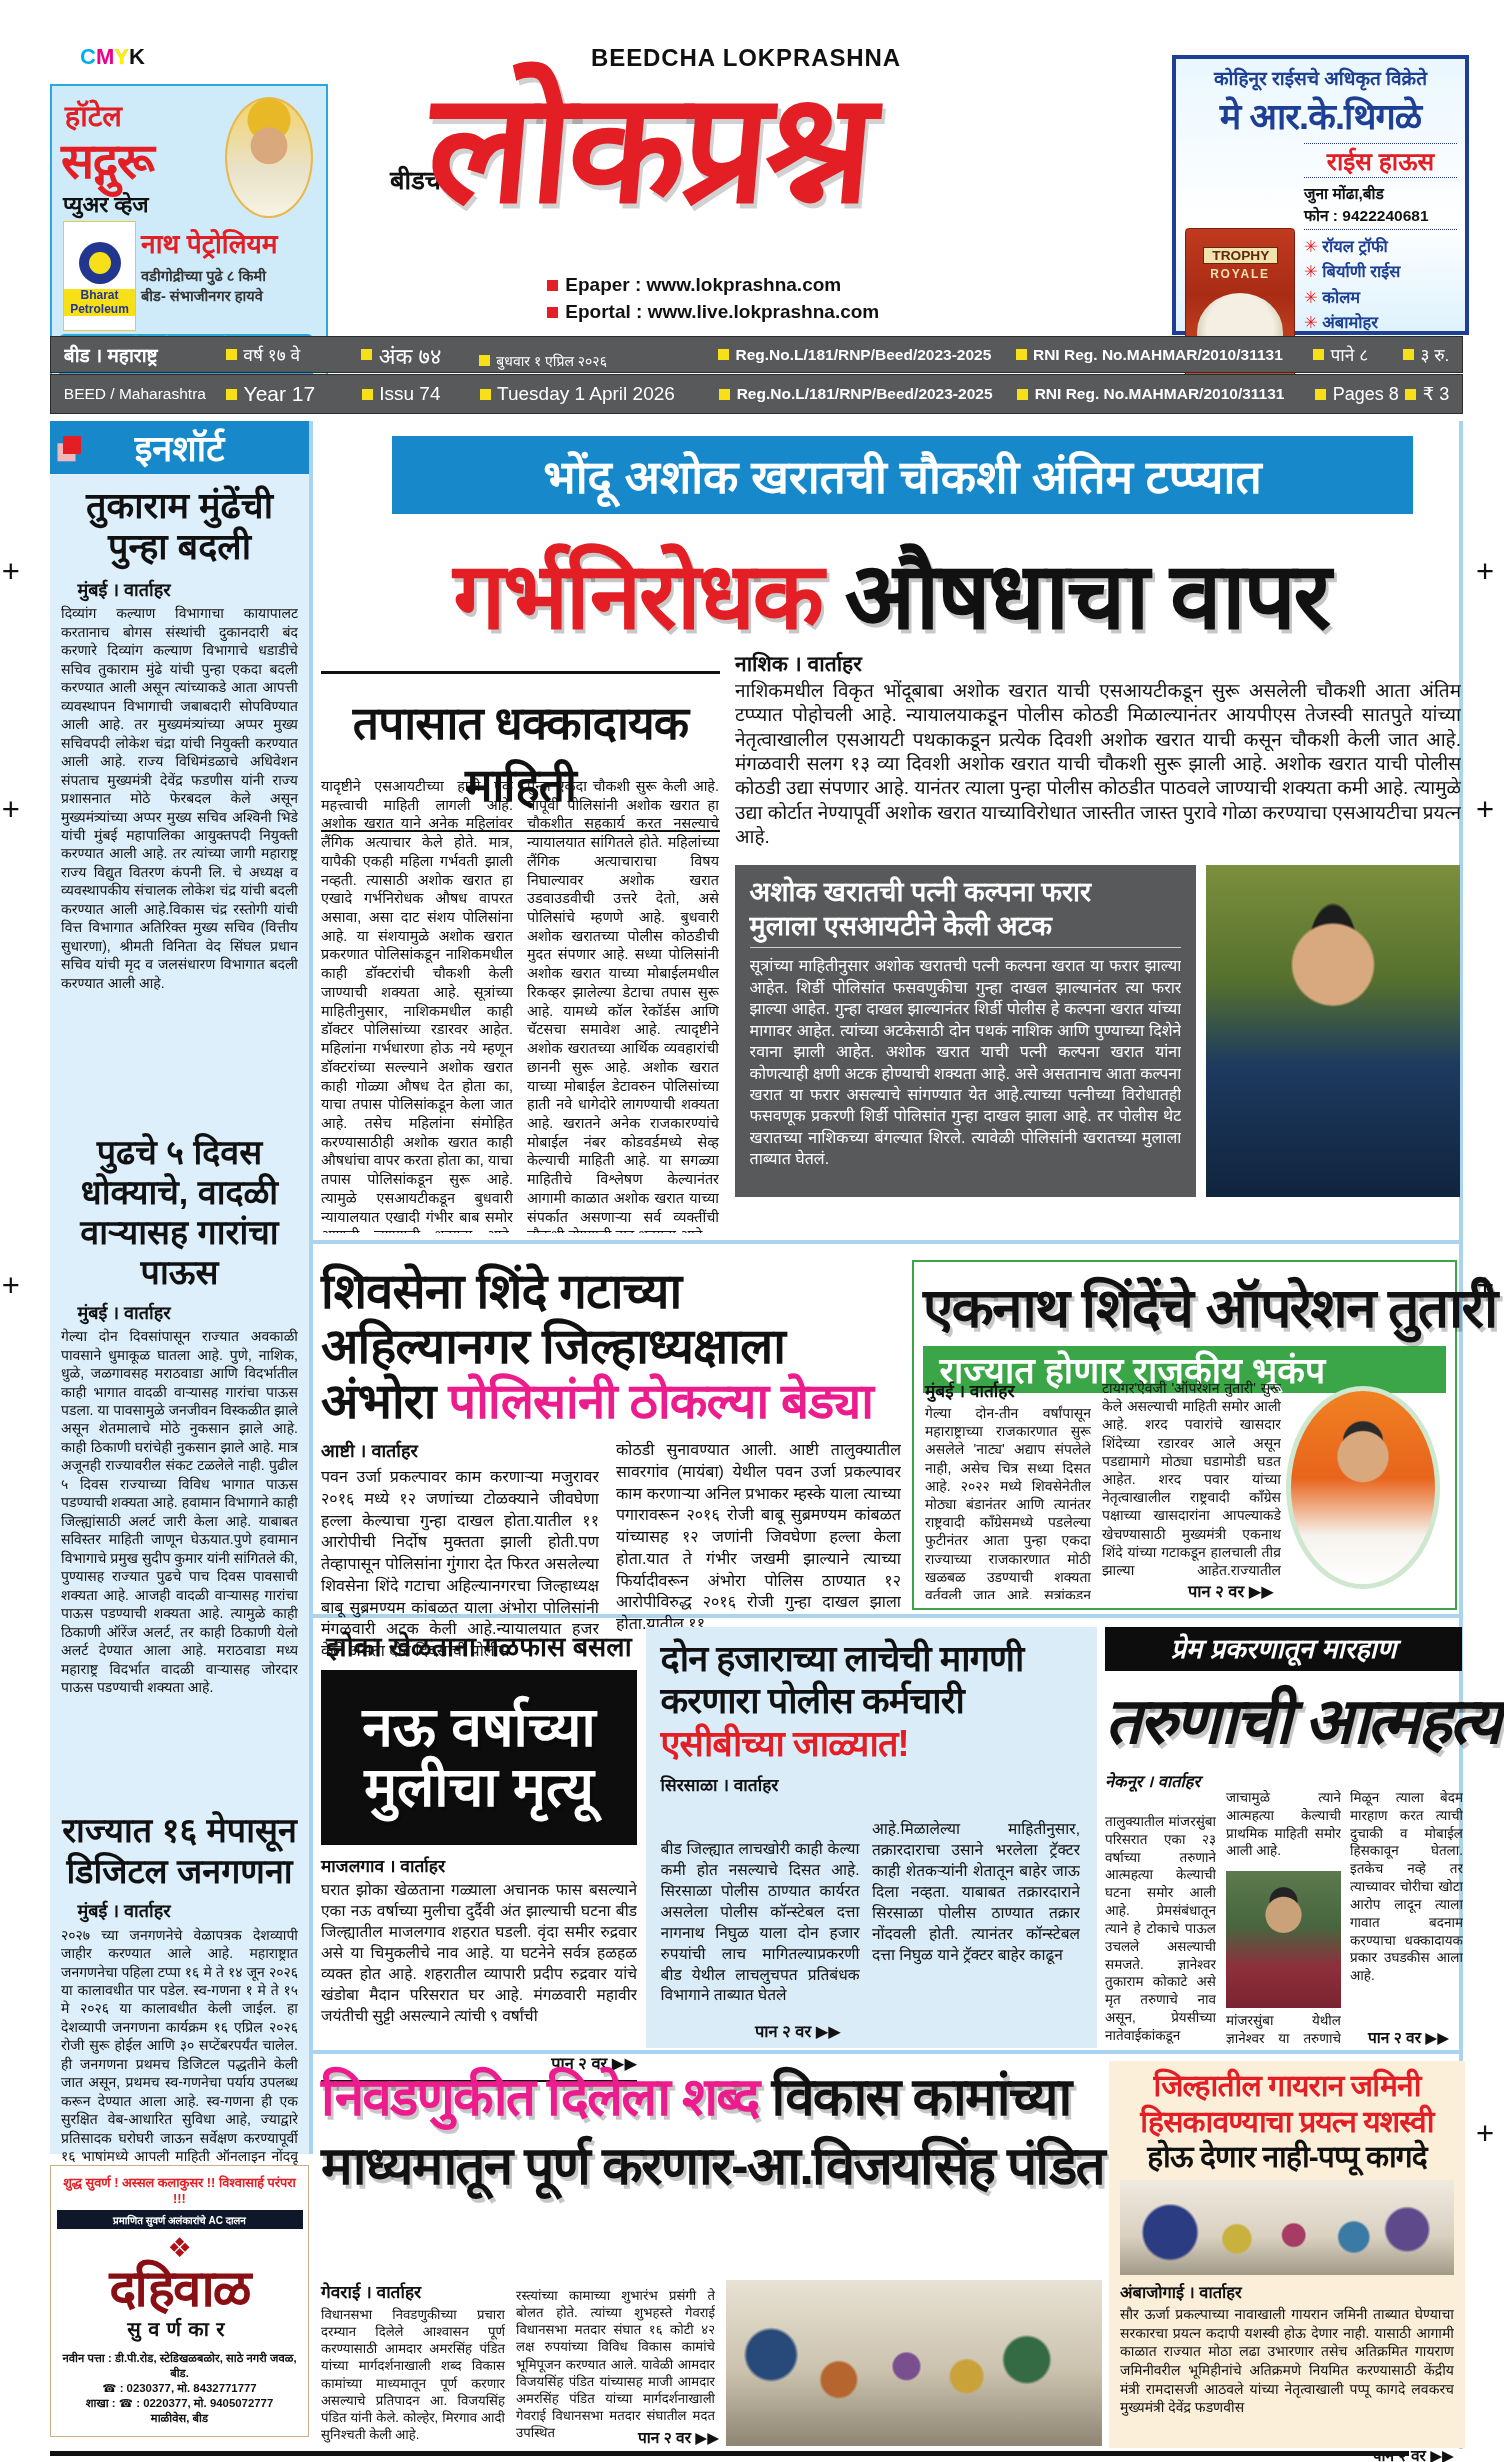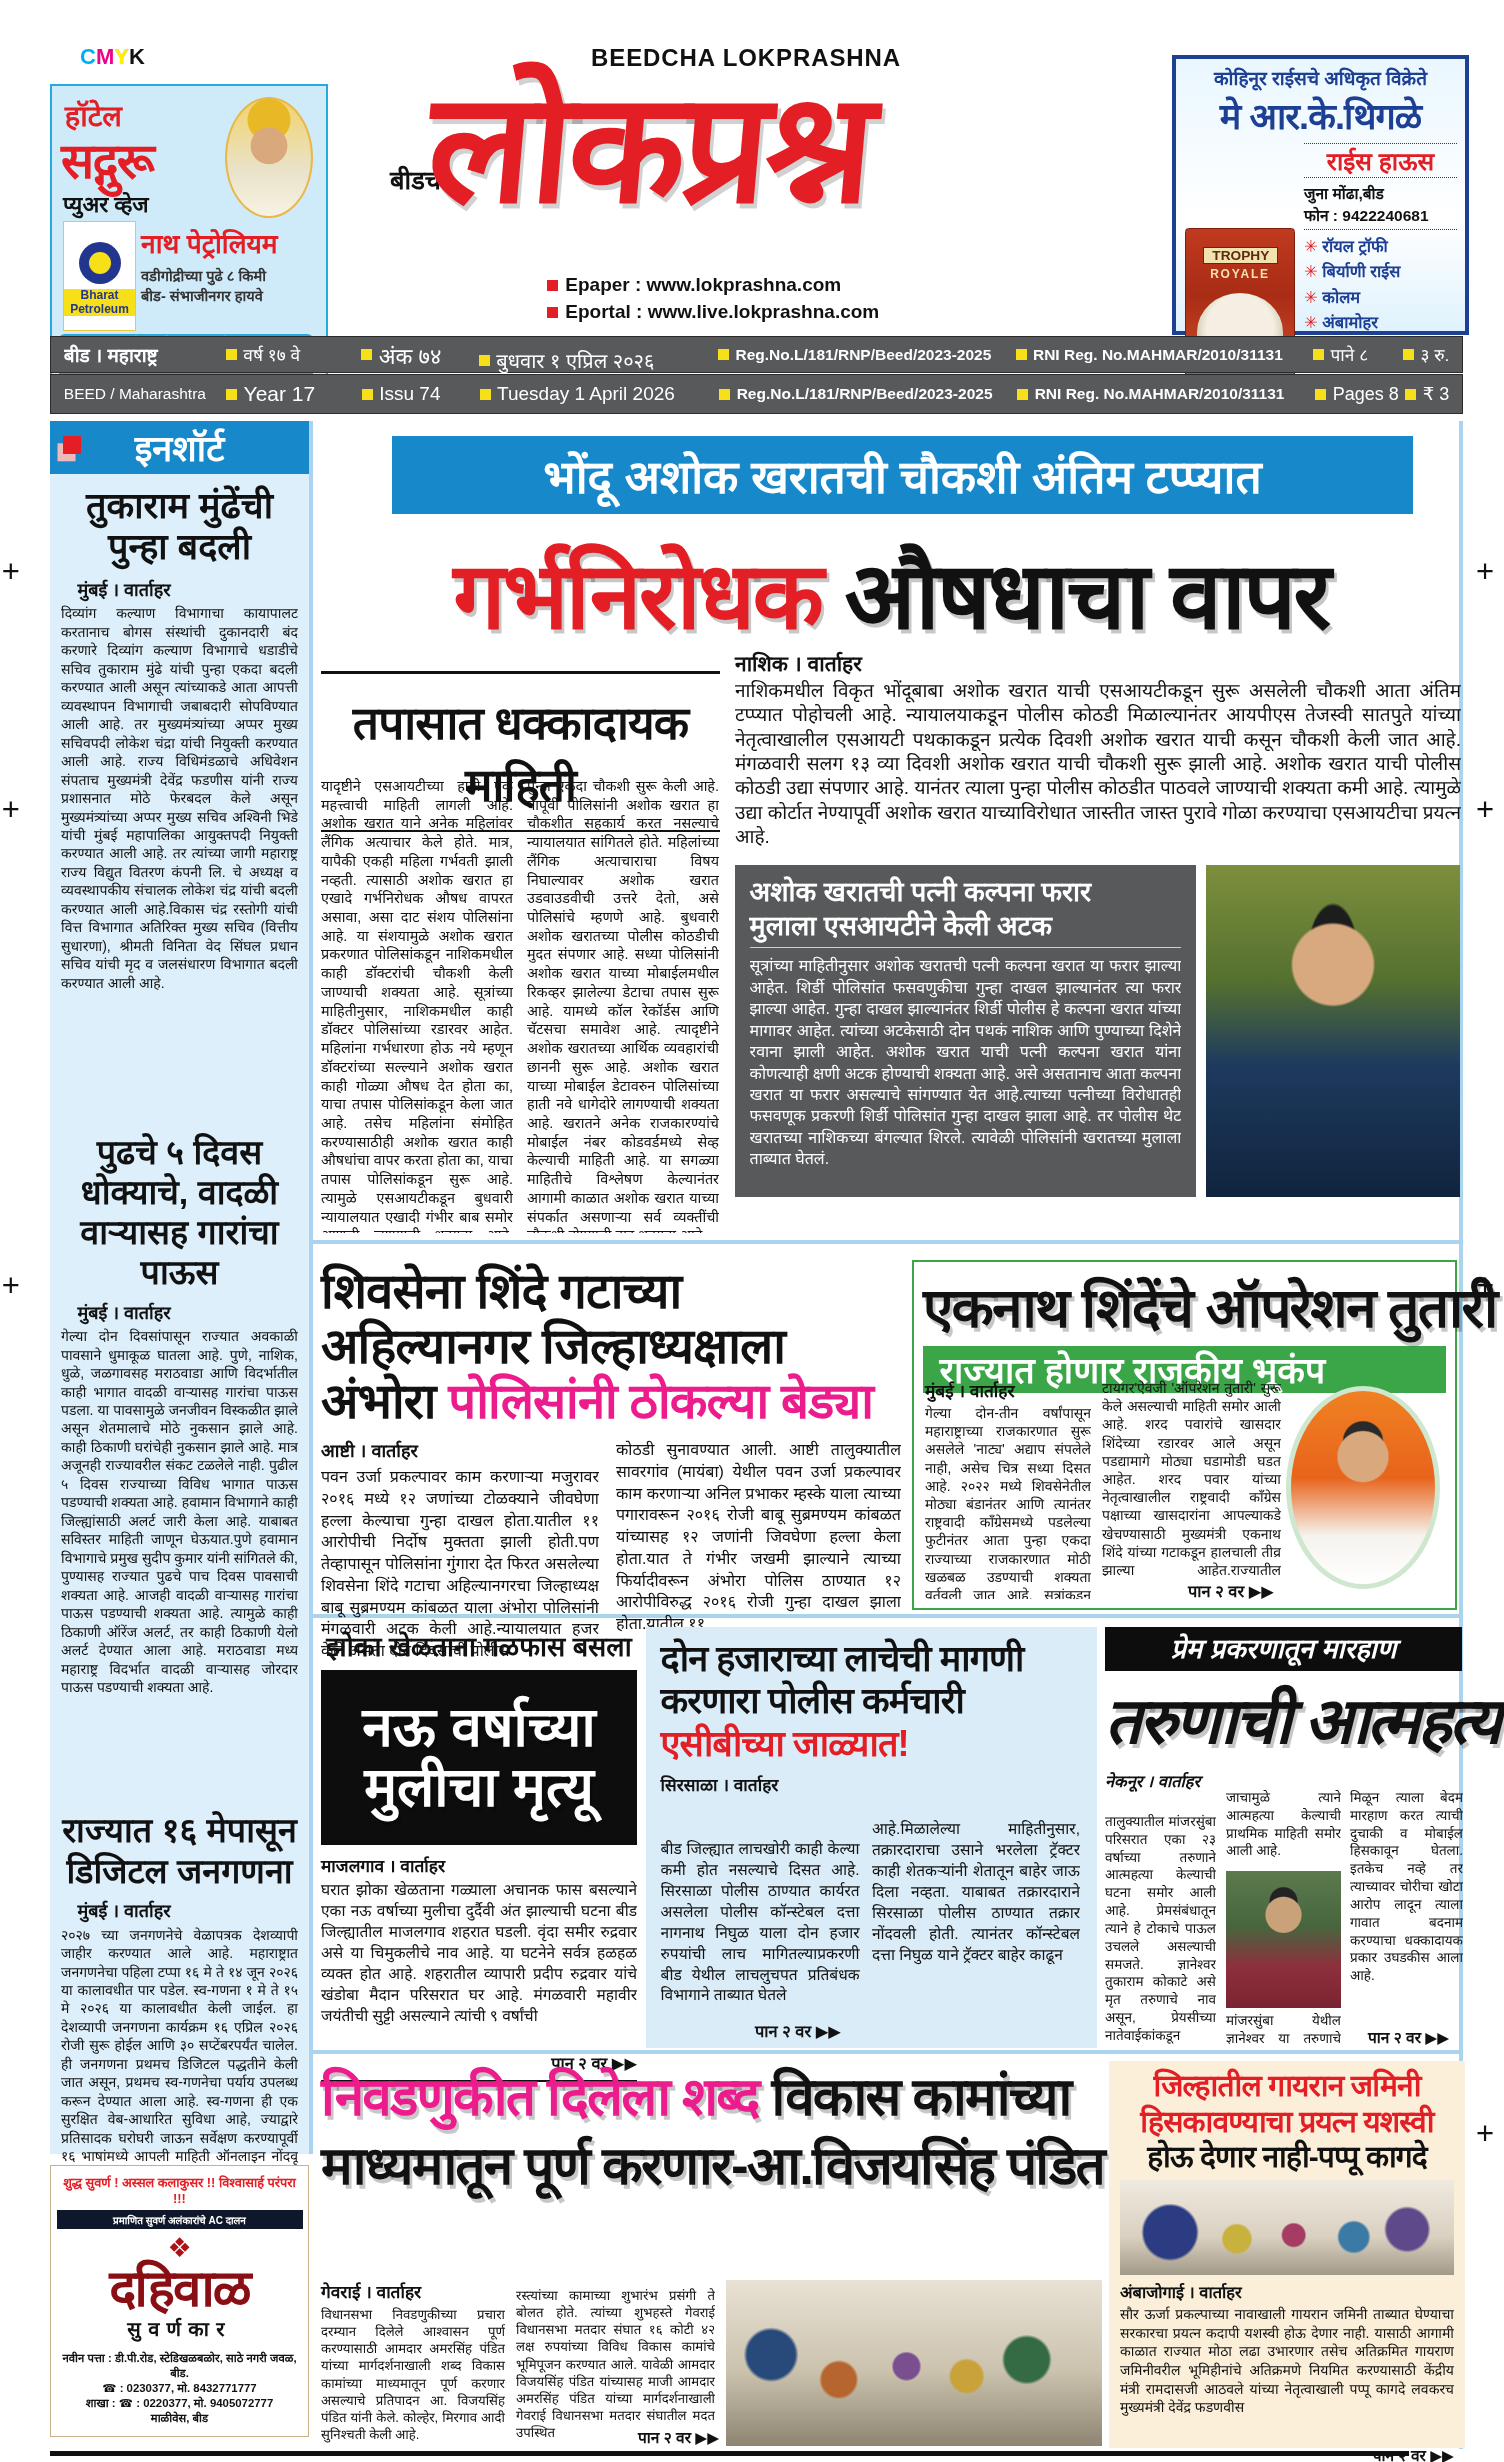--- a/index.html
+++ b/index.html
@@ -144,21 +144,21 @@
         <span>बीड । महाराष्ट्र</span>
       </div>
     <div class="cell" style="width:137px;font-size:17.3px;">
         <span class="yel-sq"></span>
         <span>वर्ष १७ वे</span>
       </div>
     <div class="cell" style="width:119px;font-size:22px;">
         <span class="yel-sq"></span>
         <span>अंक ७४</span>
       </div>
-    <div class="cell" style="width:242px;font-size:20px;margin-top:12px;">
+    <div class="cell" style="width:242px;font-size:14px;margin-top:12px;">
         <span class="yel-sq"></span>
         <span>बुधवार १ एप्रिल २०२६</span>
       </div>
     <div class="cell" style="width:301px;font-size:15.5px;font-weight:bold;">
         <span class="yel-sq"></span>
         <span>Reg.No.L/181/RNP/Beed/2023-2025</span>
       </div>
     <div class="cell" style="width:301px;font-size:15.5px;font-weight:bold;">
         <span class="yel-sq"></span>
         <span>RNI Reg. No.MAHMAR/2010/31131</span>

